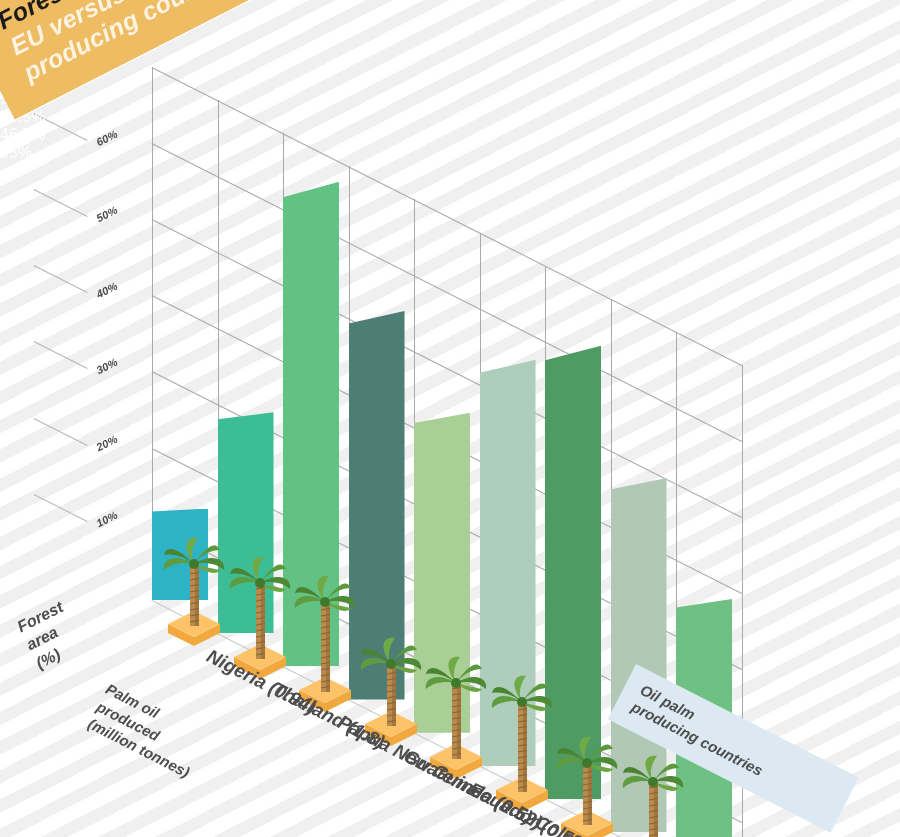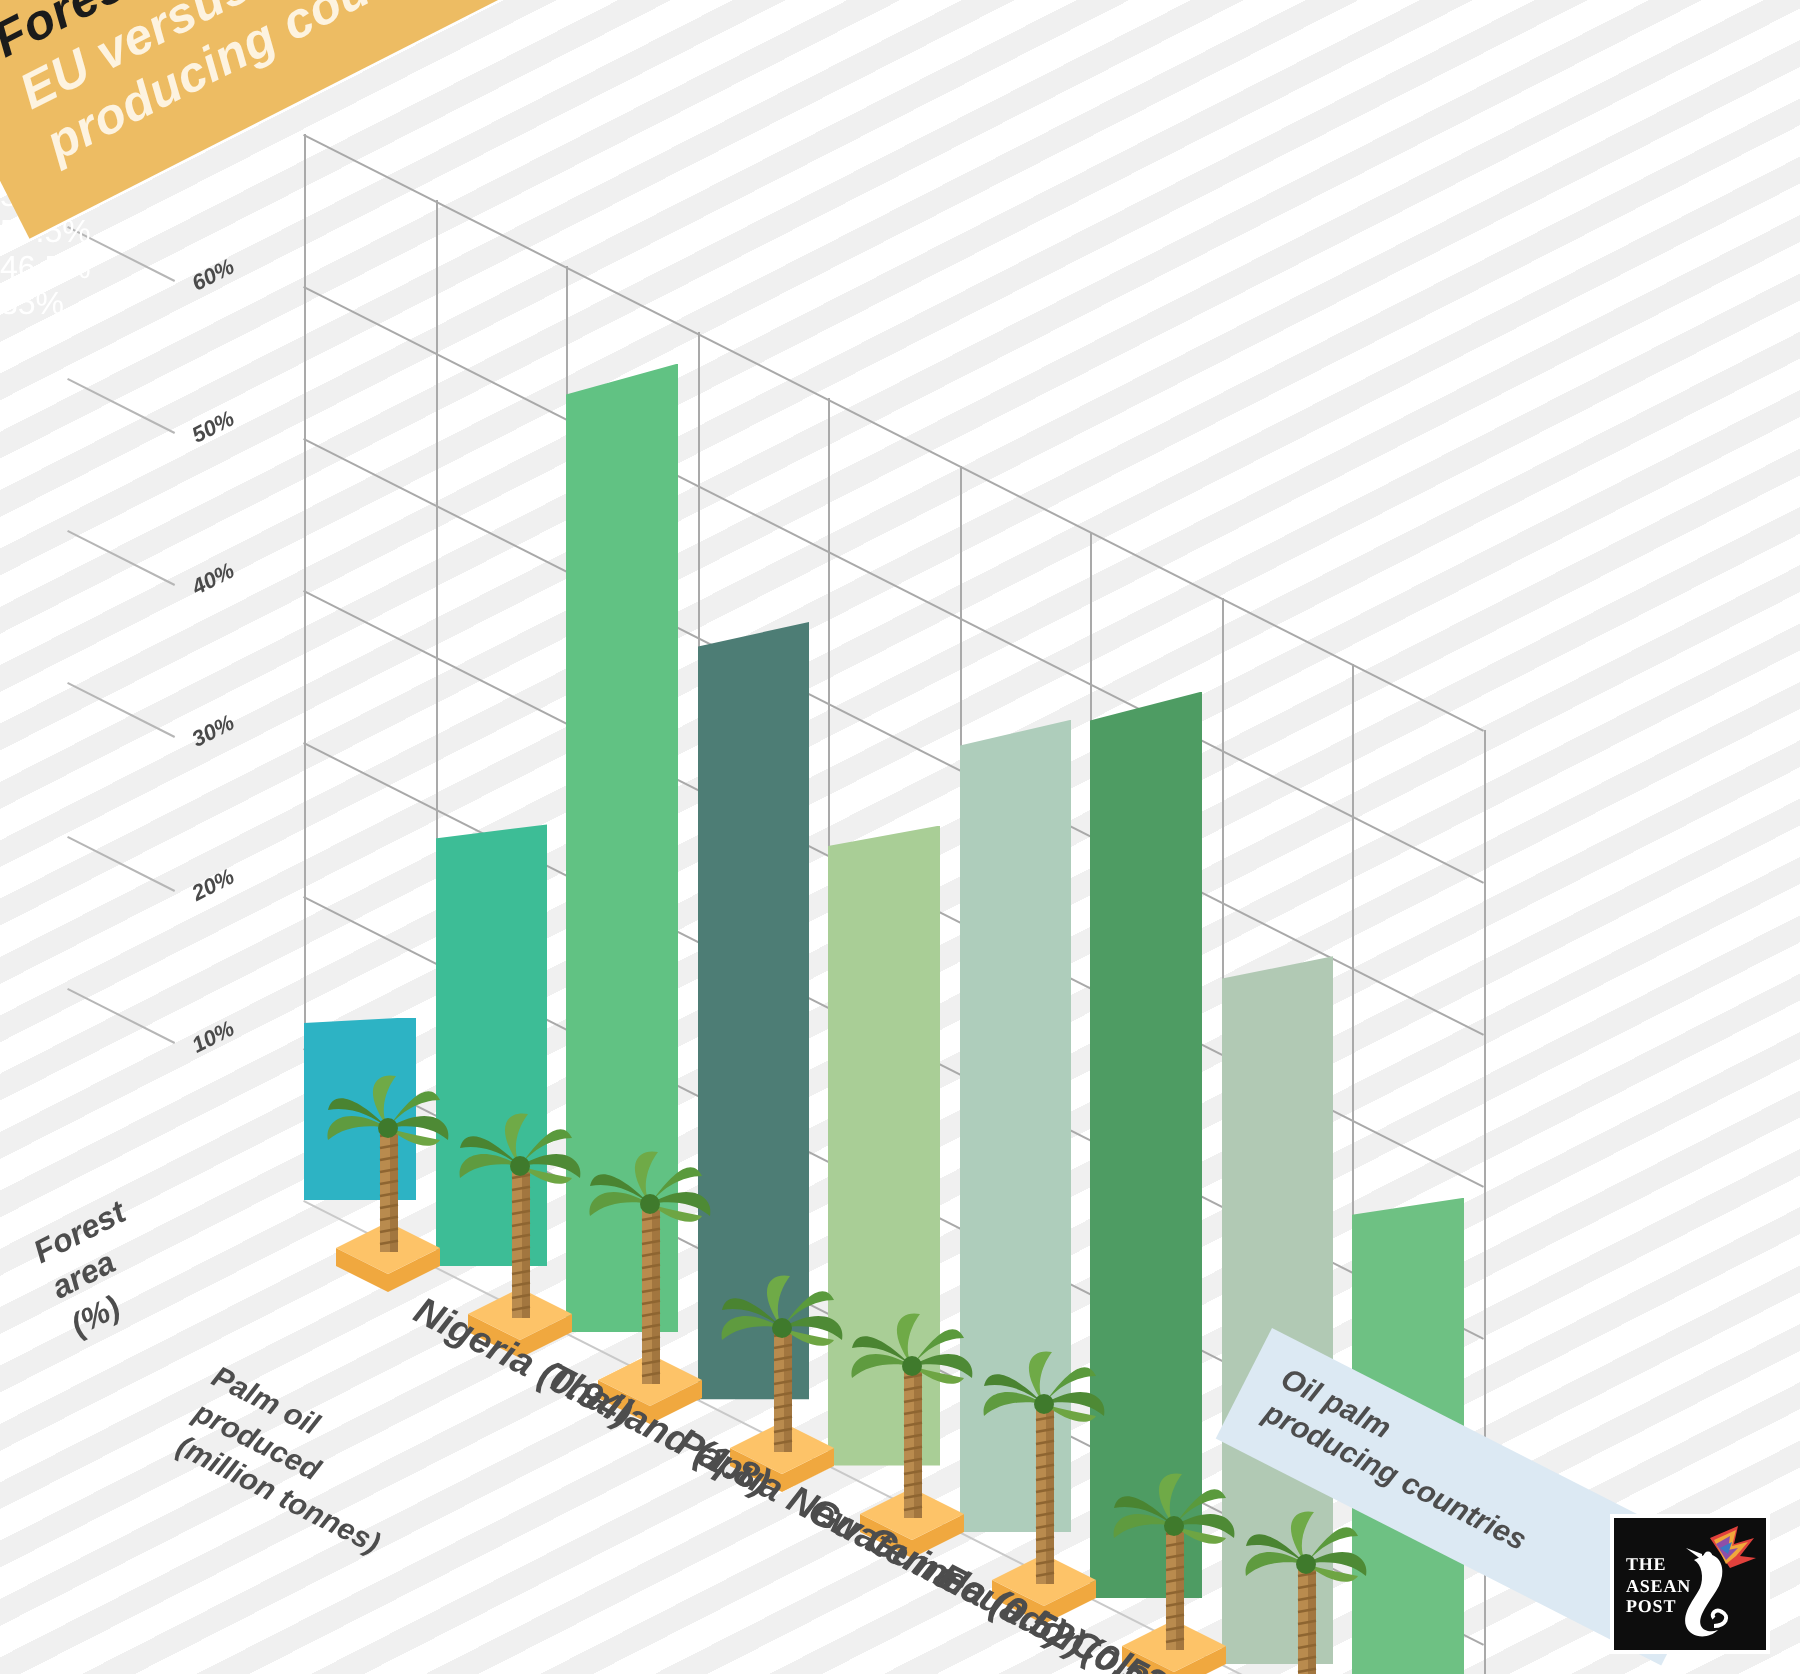--- a/index.html
+++ b/index.html
@@ -494,33 +494,14 @@
     <div>Palm oil</div>
     <div>produced</div>
     <div>(million tonnes)</div>
   </div>
 
   <div id="legend-band">
     <span>Oil palm</span>
     <span>producing countries</span>
   </div>
 
-  <div id="logo">
-    <svg width="76" height="66" viewBox="0 0 76 66">
-      <g>
-        <path d="M48 10 L62 4 L60 13 L70 10 L63 19 L71 20 L58 25 Z" fill="#e0413c"></path>
-        <path d="M50 11 L61 6 L59 14 L67 12 L61 19 L56 23 Z" fill="#f0a83b"></path>
-        <path d="M51 13 L58 9 L57 16 L62 15 L56 21 Z" fill="#8e4fa8"></path>
-        <path d="M53 15 L59 12 L57 18 Z" fill="#3a79c4"></path>
-        <path d="M46 18 C52 18 55 23 54 29 C53 36 47 41 44 48 C41 55 46 58 52 56 C47 61 38 60 36 54 C34 47 40 41 43 35 C45 30 44 23 40 21 Z" fill="#ffffff"></path>
-        <circle cx="47" cy="19" r="2.2" fill="#ffffff"></circle>
-        <path d="M44 18 L36 15 L44 21 Z" fill="#ffffff"></path>
-        <path d="M50 54 C56 54 58 49 54 47 C51 45 48 48 50 50" fill="none" stroke="#ffffff" stroke-width="2"></path>
-      </g>
-    </svg>
-    <div id="logo-text">
-      <div>THE</div>
-      <div>ASEAN</div>
-      <div>POST</div>
-    </div>
-  </div>
 
 </div>
 
 </body></html>

